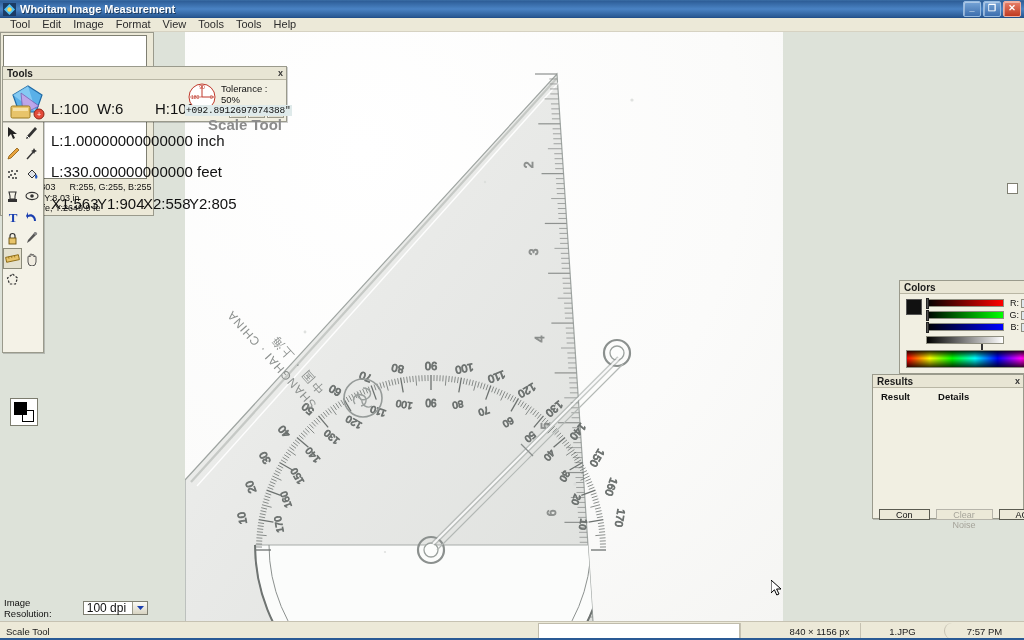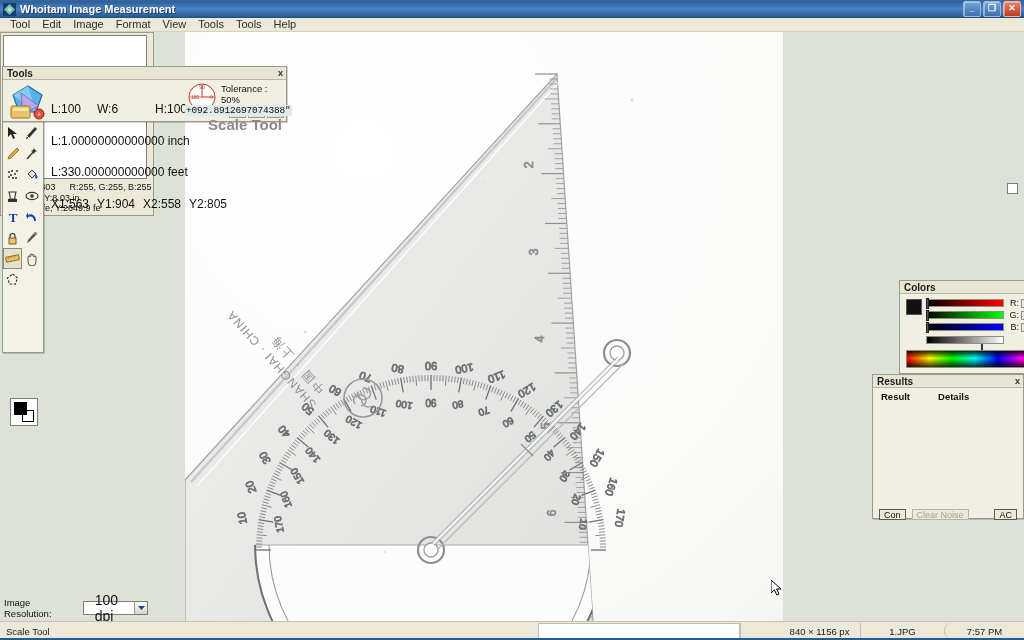--- a/index.html
+++ b/index.html
@@ -69,21 +69,21 @@
   }
   .panel-head .pt{font-size:10px;font-weight:bold;color:#1b1b1b;flex:1 1 auto;line-height:11px;}
   .panel-head .px{font-size:9px;color:#333;font-weight:bold;cursor:default;padding:0 1px;line-height:9px;}
 
   
   #toolsPanel{left:2px;top:34px;width:283px;height:54px;z-index:20;}
   #toolsPanel .panel-body{position:relative;height:41px;}
 
   .scaleicon{position:absolute;left:6px;top:4px;width:38px;height:36px;}
 
-  .measures{position:absolute;left:48px;top:3px;font-size:12px;color:#111;line-height:10.5px;
+  .measures{position:absolute;left:48px;top:3px;font-size:15px;color:#111;line-height:10.5px;
     font-family:"Liberation Sans",sans-serif;white-space:pre;}
   .measures .row{display:flex;}
   .measures .c1{width:46px;}
   .measures .c2{width:58px;}
   .measures .c3{width:50px;}
 
   .gauge{position:absolute;left:184px;top:2px;width:30px;height:30px;}
   .tolwrap{position:absolute;left:218px;top:3px;}
   .tolwrap .tlabel{font-size:9.5px;color:#111;}
   .tolbtns{display:flex;gap:2px;margin-top:2px;margin-left:8px;}
@@ -109,21 +109,21 @@
   
   #navPanel{left:870px;top:30px;width:152px;height:182px;background:#ece9d8;border:1px solid #9a9a8c;}
   #navPanel .navview{position:absolute;left:3px;top:3px;width:144px;height:144px;background:#fff;border:1px solid #7f7f72;box-sizing:border-box;}
   .cross{position:absolute;left:68px;top:62px;width:18px;height:18px;}
   .navinfo{position:absolute;left:4px;top:150px;font-size:9px;color:#111;line-height:10.5px;}
   .navinfo .l1{display:flex;gap:14px;}
   .navchk{position:absolute;right:6px;top:151px;width:9px;height:9px;border:1px solid #7f7f72;background:#fff;}
   .resrow{position:absolute;left:4px;bottom:3px;width:144px;display:flex;align-items:center;justify-content:flex-end;gap:3px;}
   .resrow .rl{font-size:9.5px;color:#111;}
   .combo{width:66px;height:14px;border:1px solid #7f7f72;background:#fff;display:flex;align-items:center;box-sizing:border-box;}
-  .combo .cv{flex:1 1 auto;font-size:14px;color:#111;padding-left:11px;}
+  .combo .cv{flex:1 1 auto;font-size:12px;color:#111;padding-left:3px;}
   .combo .carr{width:14px;height:12px;background:linear-gradient(to bottom,#fbfbf7,#d8d4c2);
     border-left:1px solid #9a9a8c;display:flex;align-items:center;justify-content:center;}
 
   
   #colorsPanel{left:872px;top:248px;width:150px;height:92px;margin-left:27px;}
   #colorsPanel .panel-body{position:relative;height:78px;}
   .curcolor{position:absolute;left:6px;top:5px;width:14px;height:14px;background:#111;border:1px solid #555;}
   .sliders{position:absolute;left:26px;top:4px;}
   .srow{display:flex;align-items:center;height:10px;margin-bottom:2px;}
   .sbar{width:78px;height:8px;border:1px solid #8e8e80;position:relative;box-sizing:border-box;}
@@ -142,21 +142,21 @@
   #resultsPanel{left:872px;top:342px;width:150px;height:143px;}
   #resultsPanel .panel-body{position:relative;height:129px;}
   .rtabs{position:absolute;left:8px;top:3px;display:flex;gap:28px;}
   .rtab{font-size:9.5px;font-weight:bold;color:#111;}
   .routbox{position:absolute;left:5px;top:17px;width:138px;height:40px;background:#000;
     border:1px solid #6f6f62;box-sizing:border-box;color:#eaeaea;font-size:9px;padding:2px 3px;
     font-family:"Liberation Sans",sans-serif;}
   .rstats{position:absolute;left:6px;top:62px;font-size:9.5px;color:#111;line-height:10.5px;}
   .rbtns{position:absolute;left:6px;top:121px;width:138px;display:flex;align-items:center;gap:6px;}
   .rbtn{height:11px;border:1px solid #5a5a50;background:#ece9d8;font-size:9px;line-height:10px;
-    text-align:center;color:#111;padding:0 4px;box-sizing:border-box;}
+    text-align:center;color:#111;padding:0 16px;box-sizing:border-box;}
   .rbtn.disabled{color:#a6a49a;border-color:#b6b4aa;}
   .rbtn.ac{margin-left:auto;}
 
   
   .statusbar{position:absolute;left:0;bottom:0;width:1024px;height:18px;background:#ece9d8;
     border-top:1px solid #c6c2b2;display:flex;align-items:center;font-size:9.5px;color:#1a1a1a;}
   .sb-seg{height:16px;display:flex;align-items:center;padding:0 6px;box-sizing:border-box;}
   .sb-main{flex:0 0 auto;width:220px;}
   .sb-spacer{flex:1 1 auto;}
   .sb-field{width:200px;border:1px solid #c0bcac;background:#fff;height:15px;}

